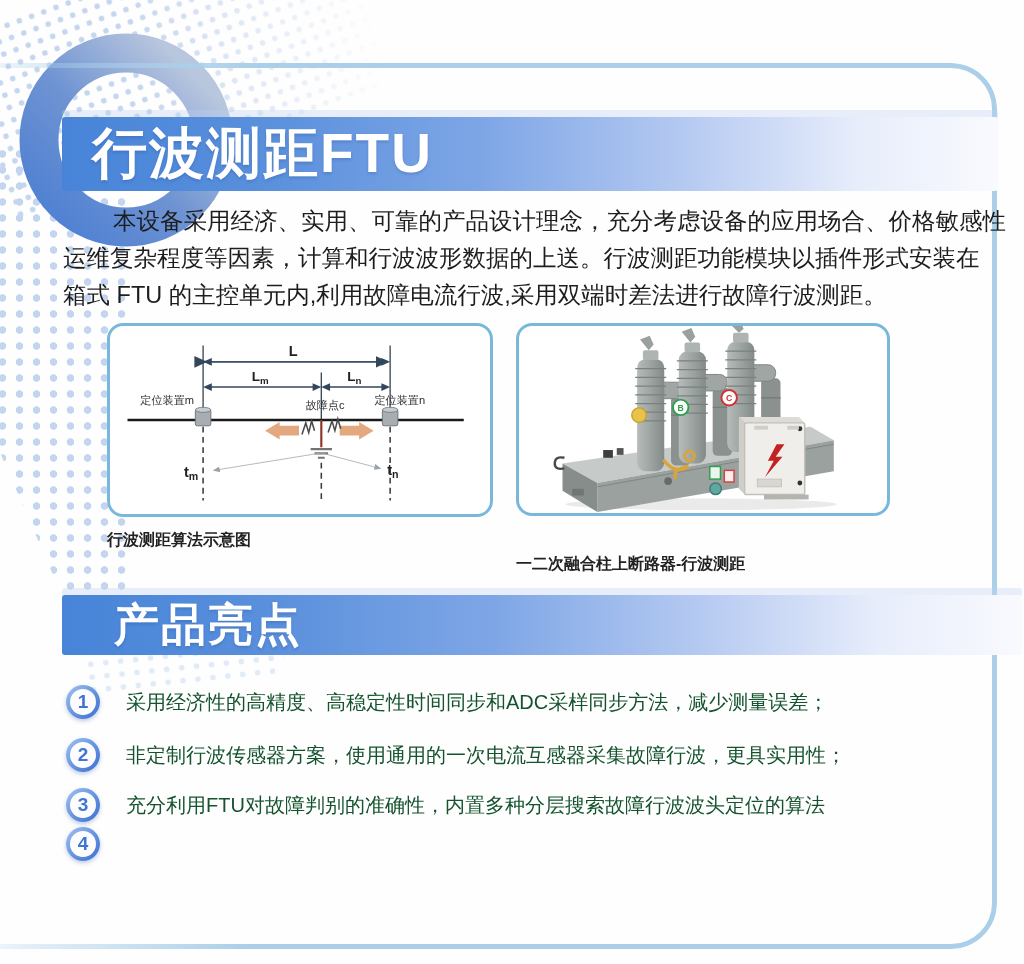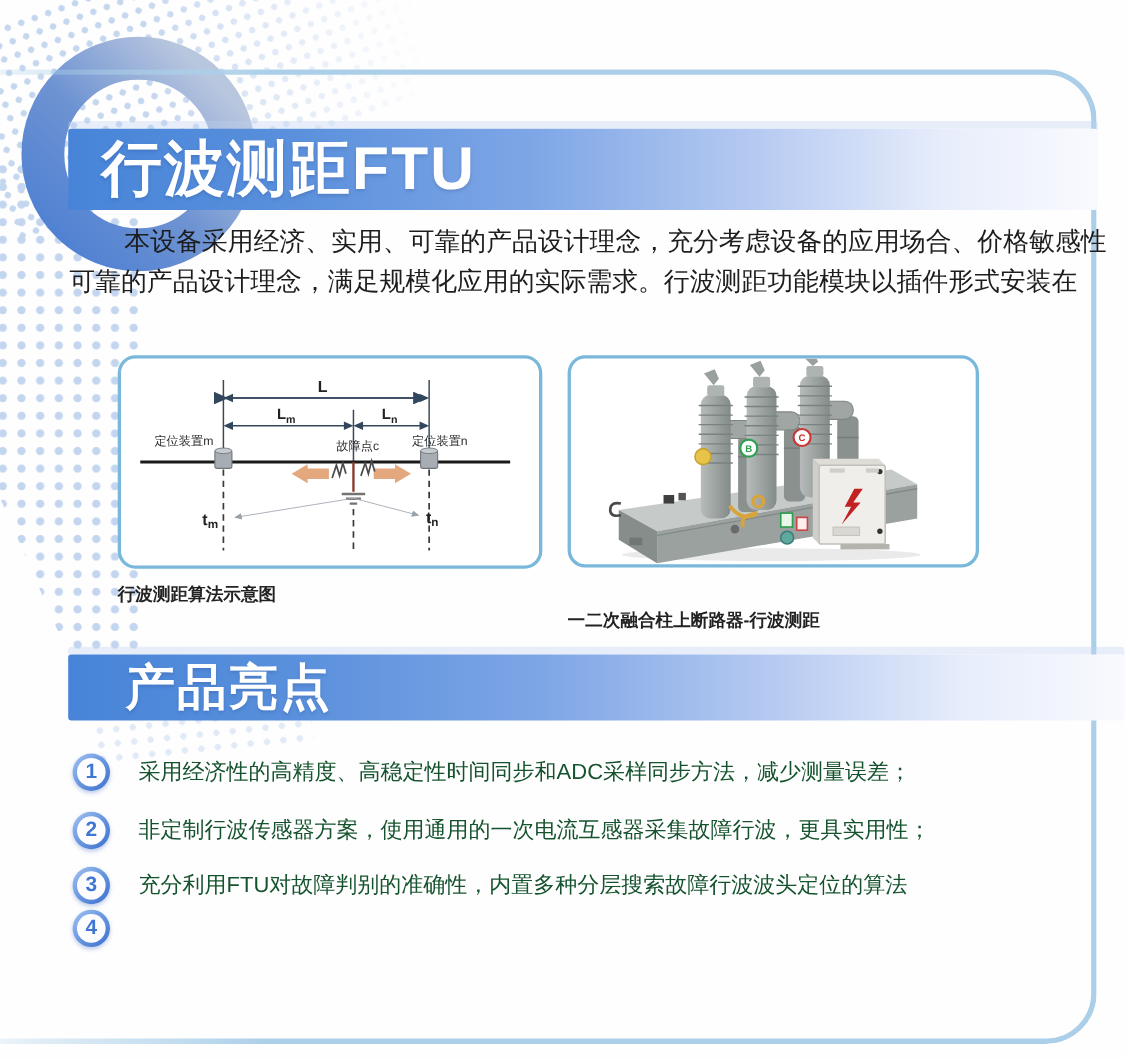--- a/index.html
+++ b/index.html
@@ -42,21 +42,21 @@
   }
   .banner-1{top:117px;height:74px;}
   .banner-2{top:595px;height:60px;padding-left:24px;}
   .banner-title{
     color:#ffffff;font-weight:800;letter-spacing:2px;padding-left:30px;
     text-shadow:0 2px 3px rgba(30,60,120,.22);white-space:nowrap;
   }
   .banner-1 .banner-title{font-size:55px;}
   .banner-2 .banner-title{font-size:45px;padding-left:28px;}
   .intro{position:absolute;left:63px;top:203px;width:902px;font-size:23.5px;line-height:37px;color:#1d1d1f;}
-  .intro .line{white-space:nowrap;font-family:Liberation Mono, monospace;}
+  .intro .line{white-space:nowrap;}
   .intro .indent{text-indent:50px;}
   .fig-card{
     position:absolute;top:323px;height:194px;box-sizing:border-box;background:#fff;
     border:3px solid #79b8da;border-radius:16px;overflow:hidden;
   }
   .fig-left{left:107px;width:386px;}
   .fig-right{left:516px;width:374px;height:193px;}
   .caption{position:absolute;top:530px;font-size:16px;font-weight:600;color:#222;}
   .cap-left{left:107px;width:386px;}
   .cap-right{left:516px;width:374px;margin-top:24px;}
@@ -101,21 +101,22 @@
   </svg>
 
   <div class="frame"></div>
 
   <div class="banner banner-1">
     <div class="banner-title">行波测距FTU</div>
   </div>
 
   <div class="intro">
     <div class="line indent">本设备采用经济、实用、可靠的产品设计理念，充分考虑设备的应用场合、价格敏感性</div>
-    <div class="line">可靠的产品设计理念，满足规模化应用的实际需求。行波测距功能模块以插件形式安装在</div>
+    <div class="line">运维复杂程度等因素，计算和行波波形数据的上送。行波测距功能模块以插件形式安装在</div>
+    <div class="line">箱式 FTU 的主控单元内,利用故障电流行波,采用双端时差法进行故障行波测距。</div>
   </div>
 
   <div class="fig-card fig-left">
     <svg width="380" height="188" viewBox="0 0 386 194">
       <defs>
         <marker id="dimArrow" markerWidth="9" markerHeight="8" refX="8" refY="4" orient="auto">
           <path d="M0,0 L9,4 L0,8 z" fill="#33475c"></path>
         </marker>
         <marker id="thinArrow" markerWidth="8" markerHeight="7" refX="7" refY="3.5" orient="auto">
           <path d="M0,0 L8,3.5 L0,7 z" fill="#9aa3aa"></path>

